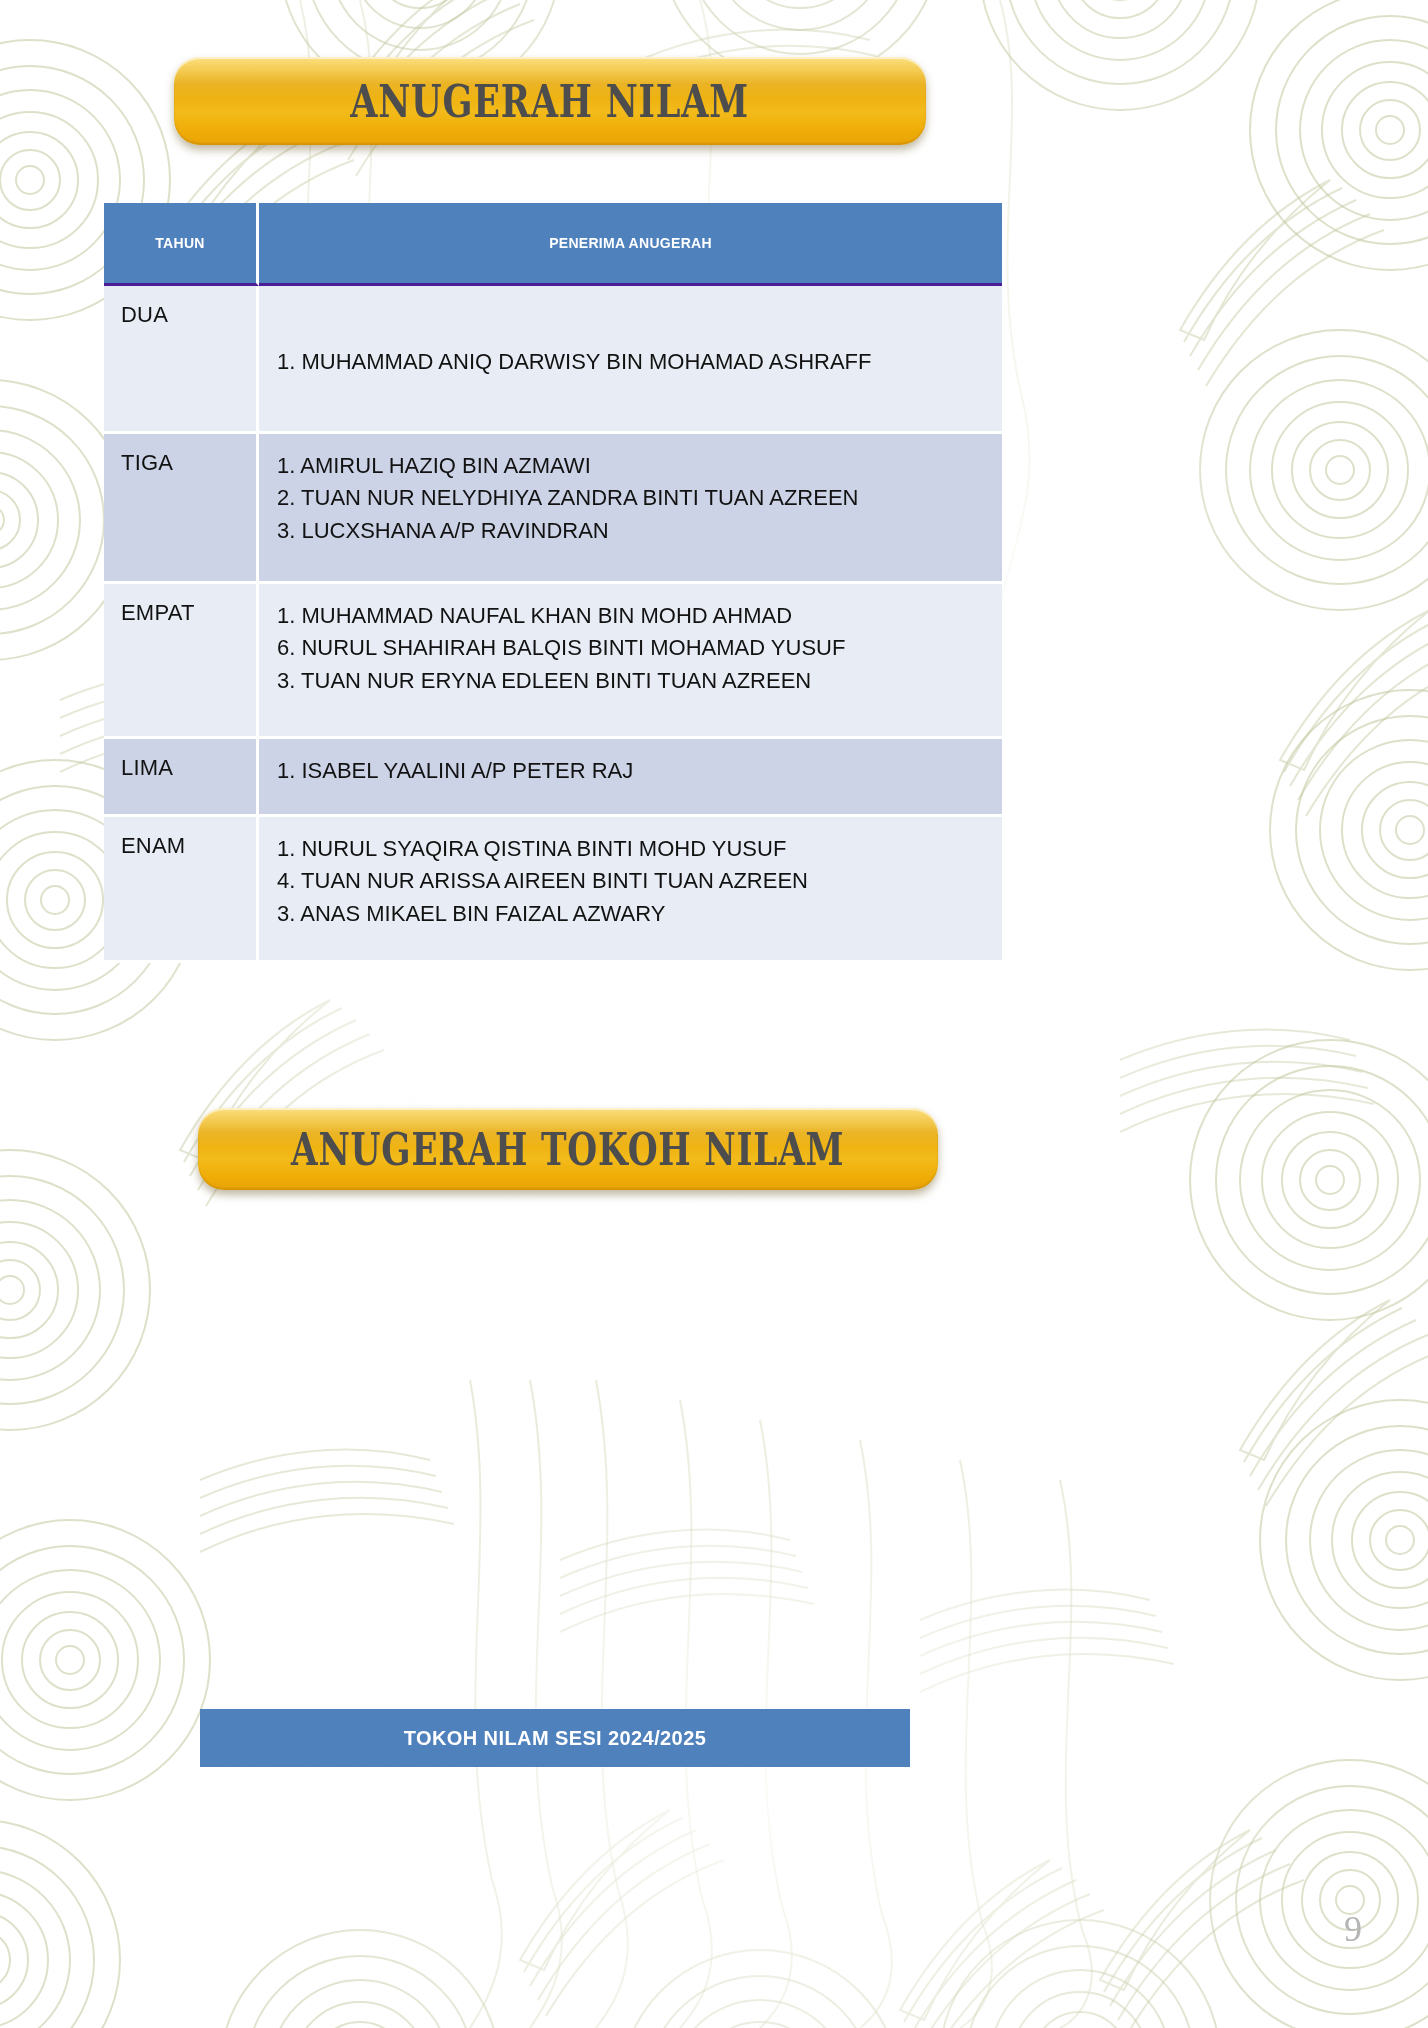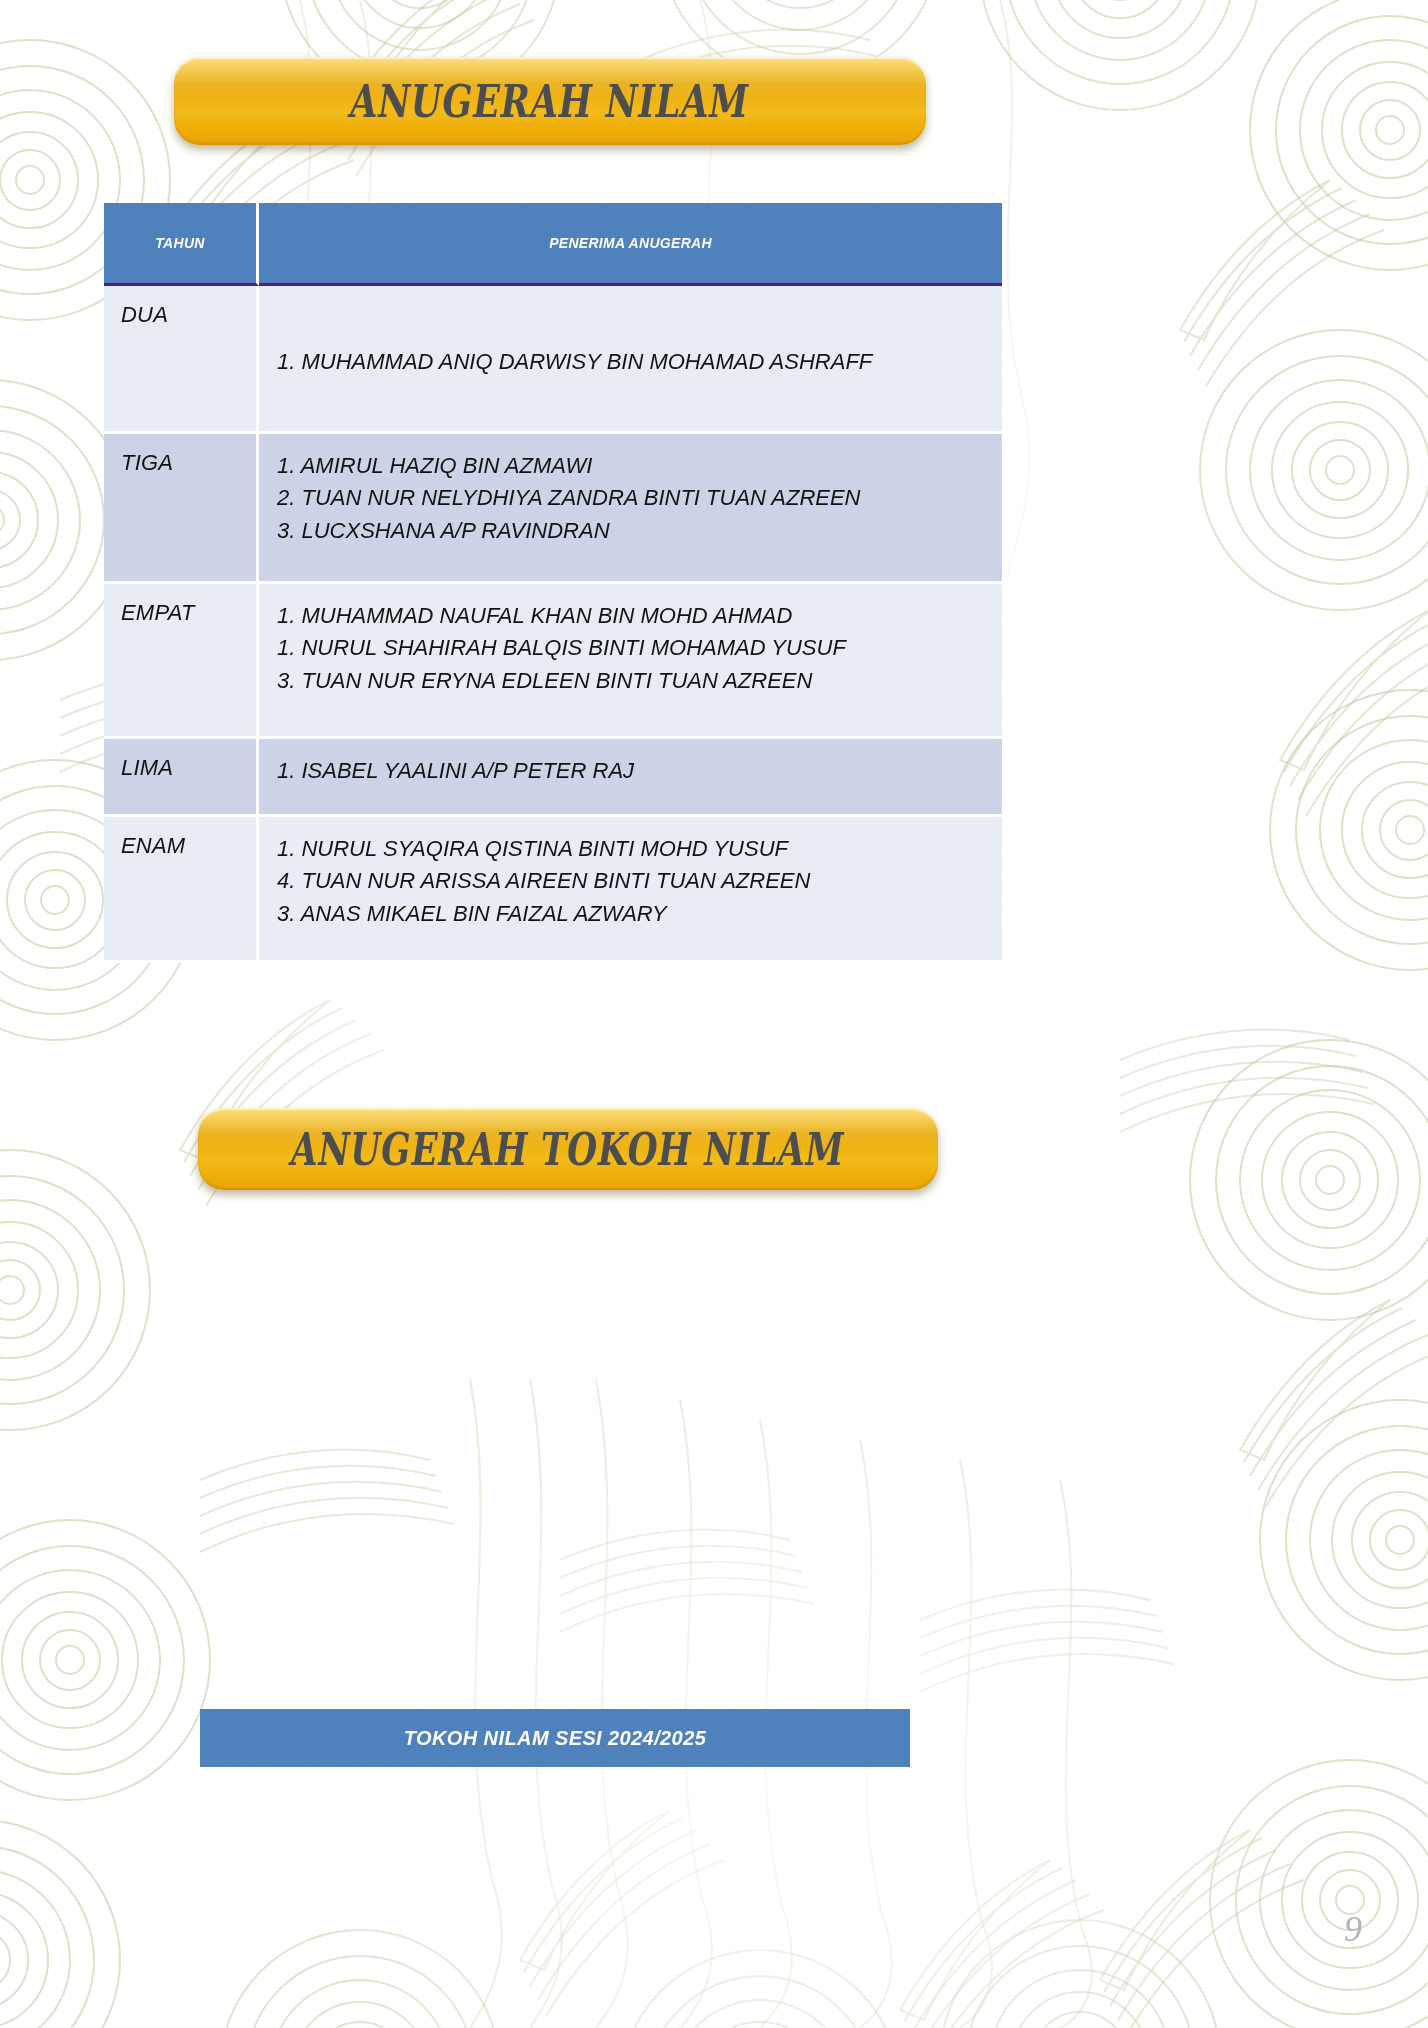--- a/index.html
+++ b/index.html
@@ -11,21 +11,20 @@
     font-family: "Liberation Sans", sans-serif;
   }
 
   
   #page {
     position: relative;
     width: 1428px;
     height: 2028px;
     overflow: hidden;
     background: #404040;
-    font-style: italic;
   }
   .batik-layer {
     position: absolute;
     inset: 0;
     pointer-events: none;
     opacity: 1;
   }
   .batik-layer svg { display: block; width: 100%; height: 100%; }
   .wash {
     position: absolute;
@@ -340,21 +339,21 @@
               <li>3. LUCXSHANA A/P RAVINDRAN</li>
             </ul>
           </td>
         </tr>
 
         <tr class="shade-light row-empat">
           <td class="td-year">EMPAT</td>
           <td class="td-recipients">
             <ul class="recipient-list">
               <li>1. MUHAMMAD NAUFAL KHAN BIN MOHD AHMAD</li>
-              <li>1. NURUL SHAHIRAH BALQIS BINTI MOHAMAD YUSUF</li>
+              <li>6. NURUL SHAHIRAH BALQIS BINTI MOHAMAD YUSUF</li>
               <li>3. TUAN NUR ERYNA EDLEEN BINTI TUAN AZREEN</li>
             </ul>
           </td>
         </tr>
 
         <tr class="shade-dark row-lima">
           <td class="td-year">LIMA</td>
           <td class="td-recipients">
             <ul class="recipient-list">
               <li>1. ISABEL YAALINI A/P PETER RAJ</li>

